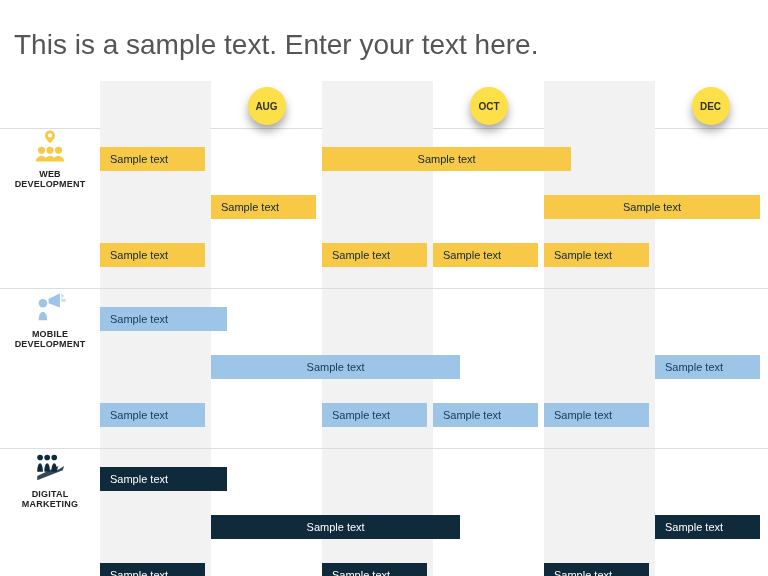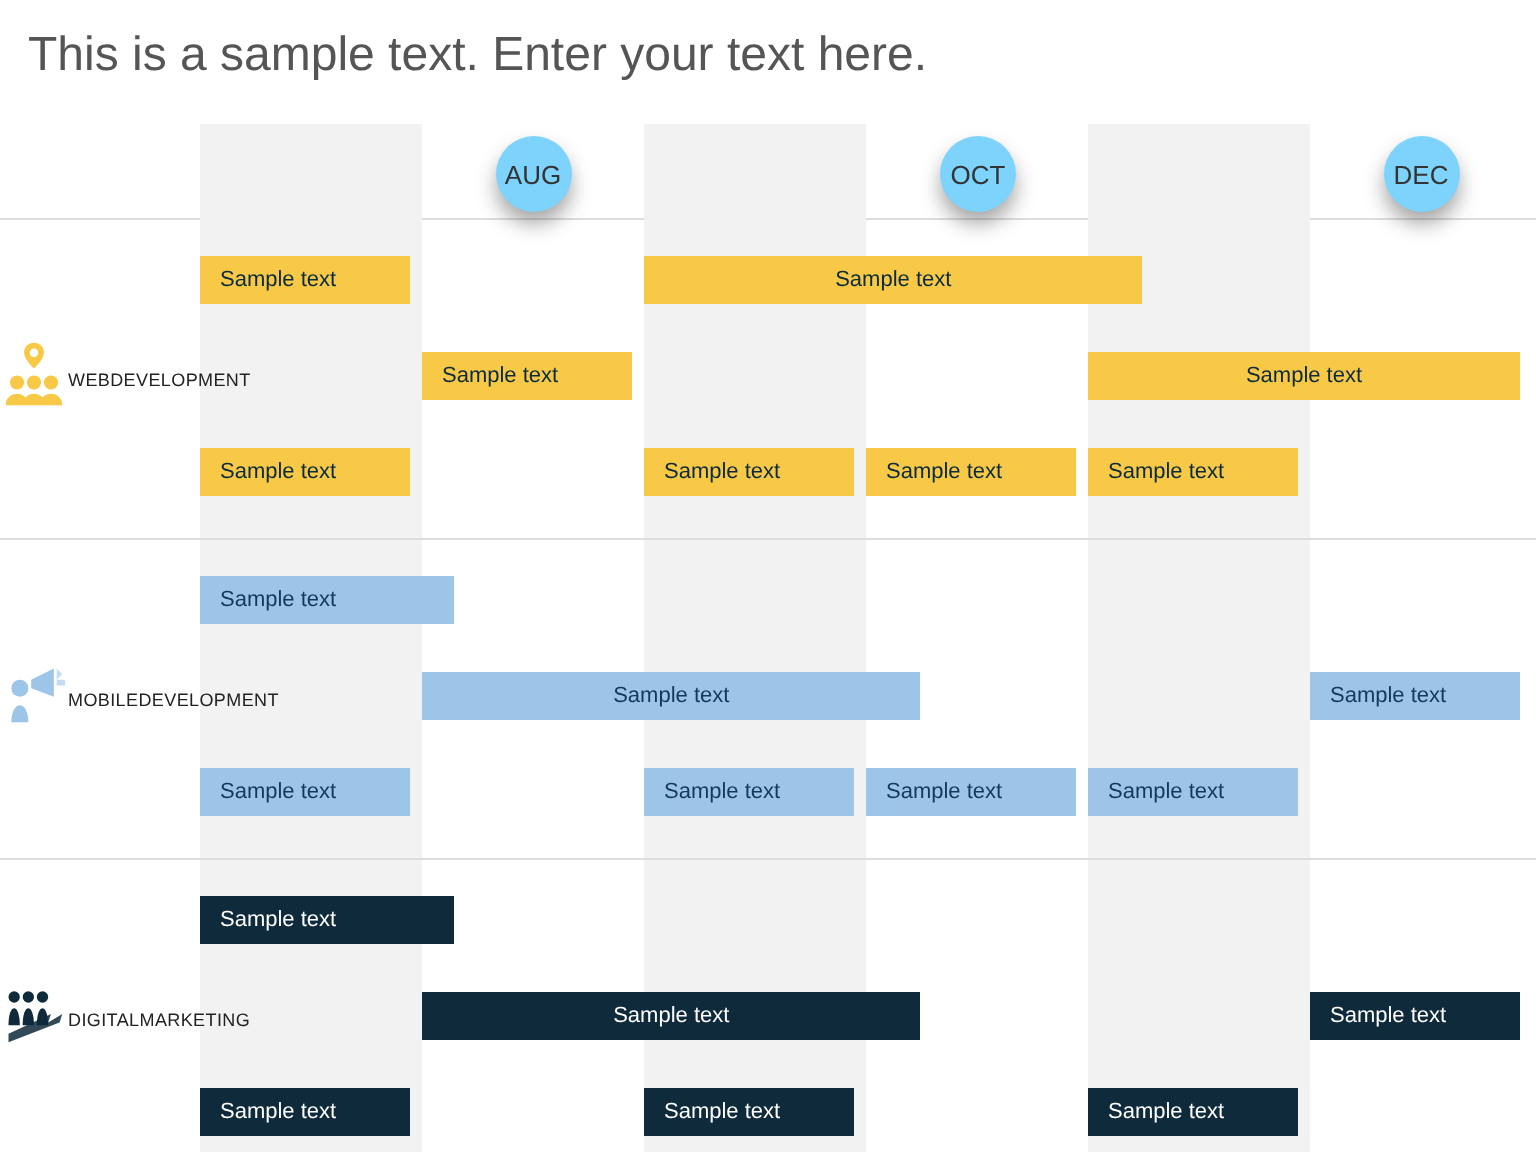--- a/index.html
+++ b/index.html
@@ -1,24 +1,24 @@
 <!DOCTYPE html>
 <html><head>
 <meta charset="utf-8">
 <style>
 *{box-sizing:border-box;margin:0;padding:0}
 body{font-family:Arial,Helvetica,sans-serif;background:#fff;width:768px;height:576px;overflow:hidden}
-.title{font-size:24px;color:#555;padding:14px 14px 20px}
+.title{font-size:28px;color:#555;padding:29px 14px 20px}
 .chart{position:relative;width:768px}
 .months{position:relative;height:48px;border-bottom:1px solid #ddd}
-.month-circle{position:absolute;top:6px;width:38px;height:38px;border-radius:50%;background:#7dd3fc;display:flex;align-items:center;justify-content:center;font-size:13px;font-weight:normal;color:#333;box-shadow:0 6px 10px rgba(0,0,0,.35)}
+.month-circle{position:absolute;top:6px;width:38px;height:38px;border-radius:50%;background:#fde047;display:flex;align-items:center;justify-content:center;font-size:10px;font-weight:bold;color:#333;box-shadow:0 6px 10px rgba(0,0,0,.35)}
 .col-bg{position:absolute;top:0;bottom:0;background:#f2f2f2;z-index:0}
 .lanes{position:relative}
 .lane{position:relative;height:160px;border-bottom:1px solid #ddd}
-.lane-label{position:absolute;left:0;width:100px;top:0;bottom:0;display:flex;flex-direction:row;align-items:center;justify-content:space-between;text-align:center;font-size:9px;font-weight:normal;letter-spacing:.2px;color:#222;z-index:2}
+.lane-label{position:absolute;left:0;width:100px;top:0;bottom:0;display:flex;flex-direction:column;align-items:center;justify-content:flex-start;text-align:center;font-size:9px;font-weight:bold;letter-spacing:.2px;color:#222;z-index:2}
 .lane-label .ic{font-size:0;margin-bottom:6px;display:flex;align-items:center;justify-content:center}
 .lane-label svg{width:34px;height:34px}
 .bar{position:absolute;height:24px;display:flex;align-items:center;font-size:11px;color:#0b2a3a;padding:0 10px;z-index:2;white-space:nowrap}
 .bar.center{justify-content:center}
 .yellow{background:#f8c847}
 .blue{background:#9cc5e8;color:#143a5a}
 .navy{background:#0e2a3b;color:#fff}
 </style>
 </head>
 <body>

